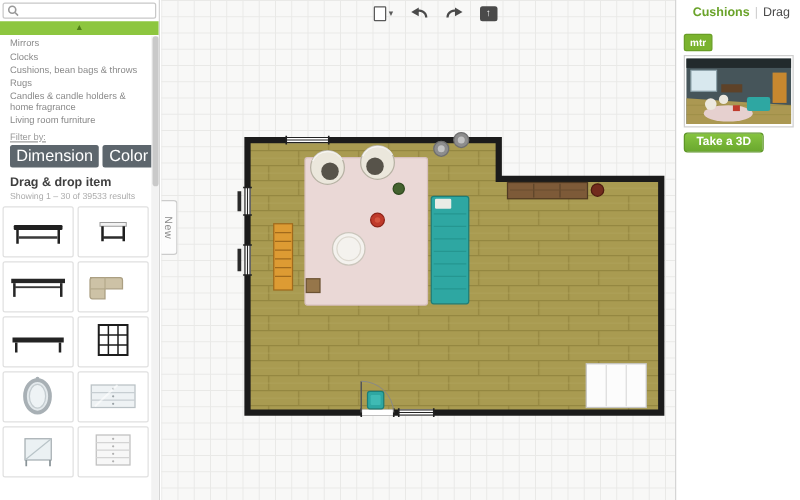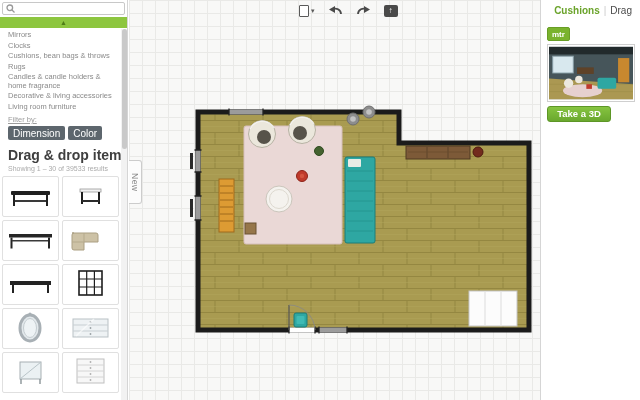--- a/index.html
+++ b/index.html
@@ -13,23 +13,23 @@
   .search-box { margin:2px 2px 0 2px; height:13px; border:1px solid #c8c8c8; background:#fff;
                 display:flex; align-items:center; padding:0 3px; border-radius:2px; }
   .search-box input { border:none; outline:none; width:100px; font-size:8px; margin-left:2px;
                       font-family:"Liberation Sans",sans-serif; }
   .collapse-bar { margin-top:2px; height:11px; background:#8dc63f; text-align:center;
                   font-size:7px; line-height:11px; color:#4f7d18; cursor:pointer; }
   .cat-list { list-style:none; margin:2px 0 0 0; width:118px; }
   .cat-list li { font-size:7.5px; line-height:8.5px; color:#8a8a8a; padding:1px 4px 1px 8px; cursor:pointer; }
   .filter-label { font-size:7.5px; color:#9c9c9c; margin:3px 0 0 8px;text-decoration:underline; }
   .filter-row { margin:2px 0 0 8px; display:flex; gap:3px; }
-  .filter-btn { background:#5d666d; color:#fff; border:none; border-radius:2px; font-size:10px;
+  .filter-btn { background:#5d666d; color:#fff; border:none; border-radius:2px; font-size:13px;
                 padding:1.5px 5px; font-family:"Liberation Sans",sans-serif; cursor:pointer; }
-  .dragdrop-title { font-size:14px; font-weight:bold; color:#3f3f3f; margin:7px 0 0 8px; }
+  .dragdrop-title { font-size:10px; font-weight:bold; color:#3f3f3f; margin:7px 0 0 8px; }
   .showing-text { font-size:7px; color:#ababab; margin:2px 0 0 8px; }
   .product-grid { display:grid; grid-template-columns:57px 57px; gap:3px; margin:4px 0 0 2px; }
   .card { width:57px; height:41px; background:#fff; border:1px solid #e0e0e0; border-radius:2px;
           display:flex; align-items:center; justify-content:center; cursor:grab; }
   .side-scrollbar { position:absolute; right:0; top:29px; bottom:0; width:6px; background:#f2f2f2; }
   .side-scrollbar .thumb { position:absolute; top:0; left:0.5px; width:5px; height:120px;
                            background:#c9c9c9; border-radius:3px; }
 
   
   .new-tab { position:absolute; left:129px; top:160px; width:13px; height:44px; background:#fcfcfc;
@@ -89,21 +89,20 @@
     <div class="collapse-bar">
       <span>▲</span>
     </div>
 
     <ul class="cat-list">
       <li>Mirrors</li>
       <li>Clocks</li>
       <li>Cushions, bean bags &amp; throws</li>
       <li>Rugs</li>
       <li>Candles &amp; candle holders &amp; home fragrance</li>
-      <li>Decorative &amp; living accessories</li>
       <li>Living room furniture</li>
     </ul>
 
     <div class="filter-label">Filter by:</div>
     <div class="filter-row">
       <button class="filter-btn">Dimension</button>
       <button class="filter-btn">Color</button>
     </div>
 
     <div class="dragdrop-title">Drag &amp; drop item</div>

